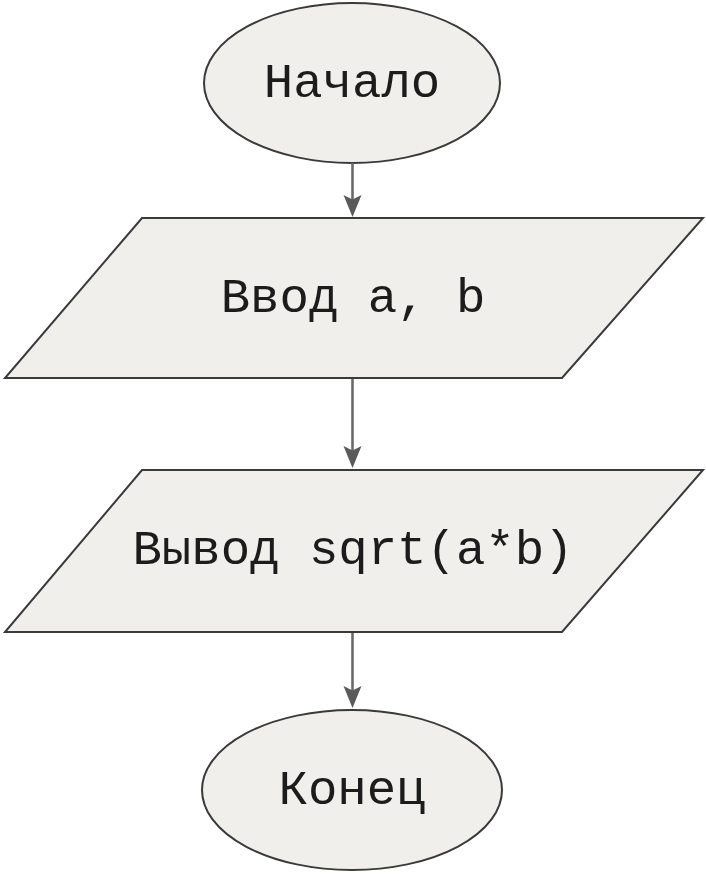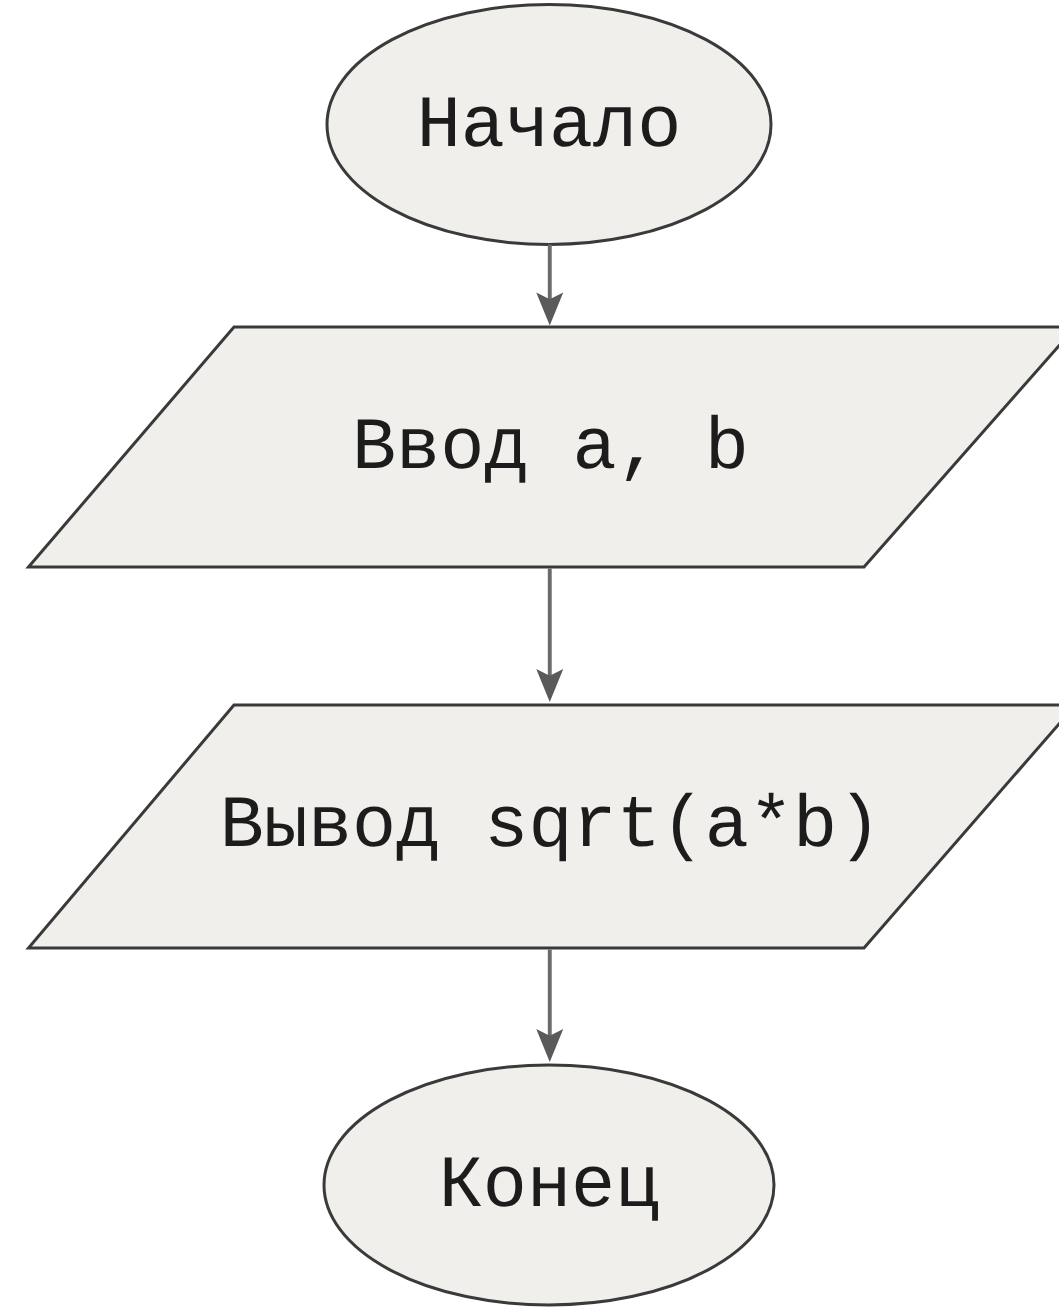--- a/index.html
+++ b/index.html
@@ -6,21 +6,20 @@
     margin: 0;
     padding: 0;
     width: 706px;
     height: 874px;
     background: #ffffff;
     overflow: hidden;
   }
   .canvas-wrap {
     width: 648px;
     height: 874px;
-    padding-left: 14px;
   }
   svg { display: block; }
   .shape {
     stroke: #3a3a3a;
     stroke-width: 2;
   }
   .edge-line {
     stroke: #6a6a6a;
     stroke-width: 2.6;
     fill: none;

